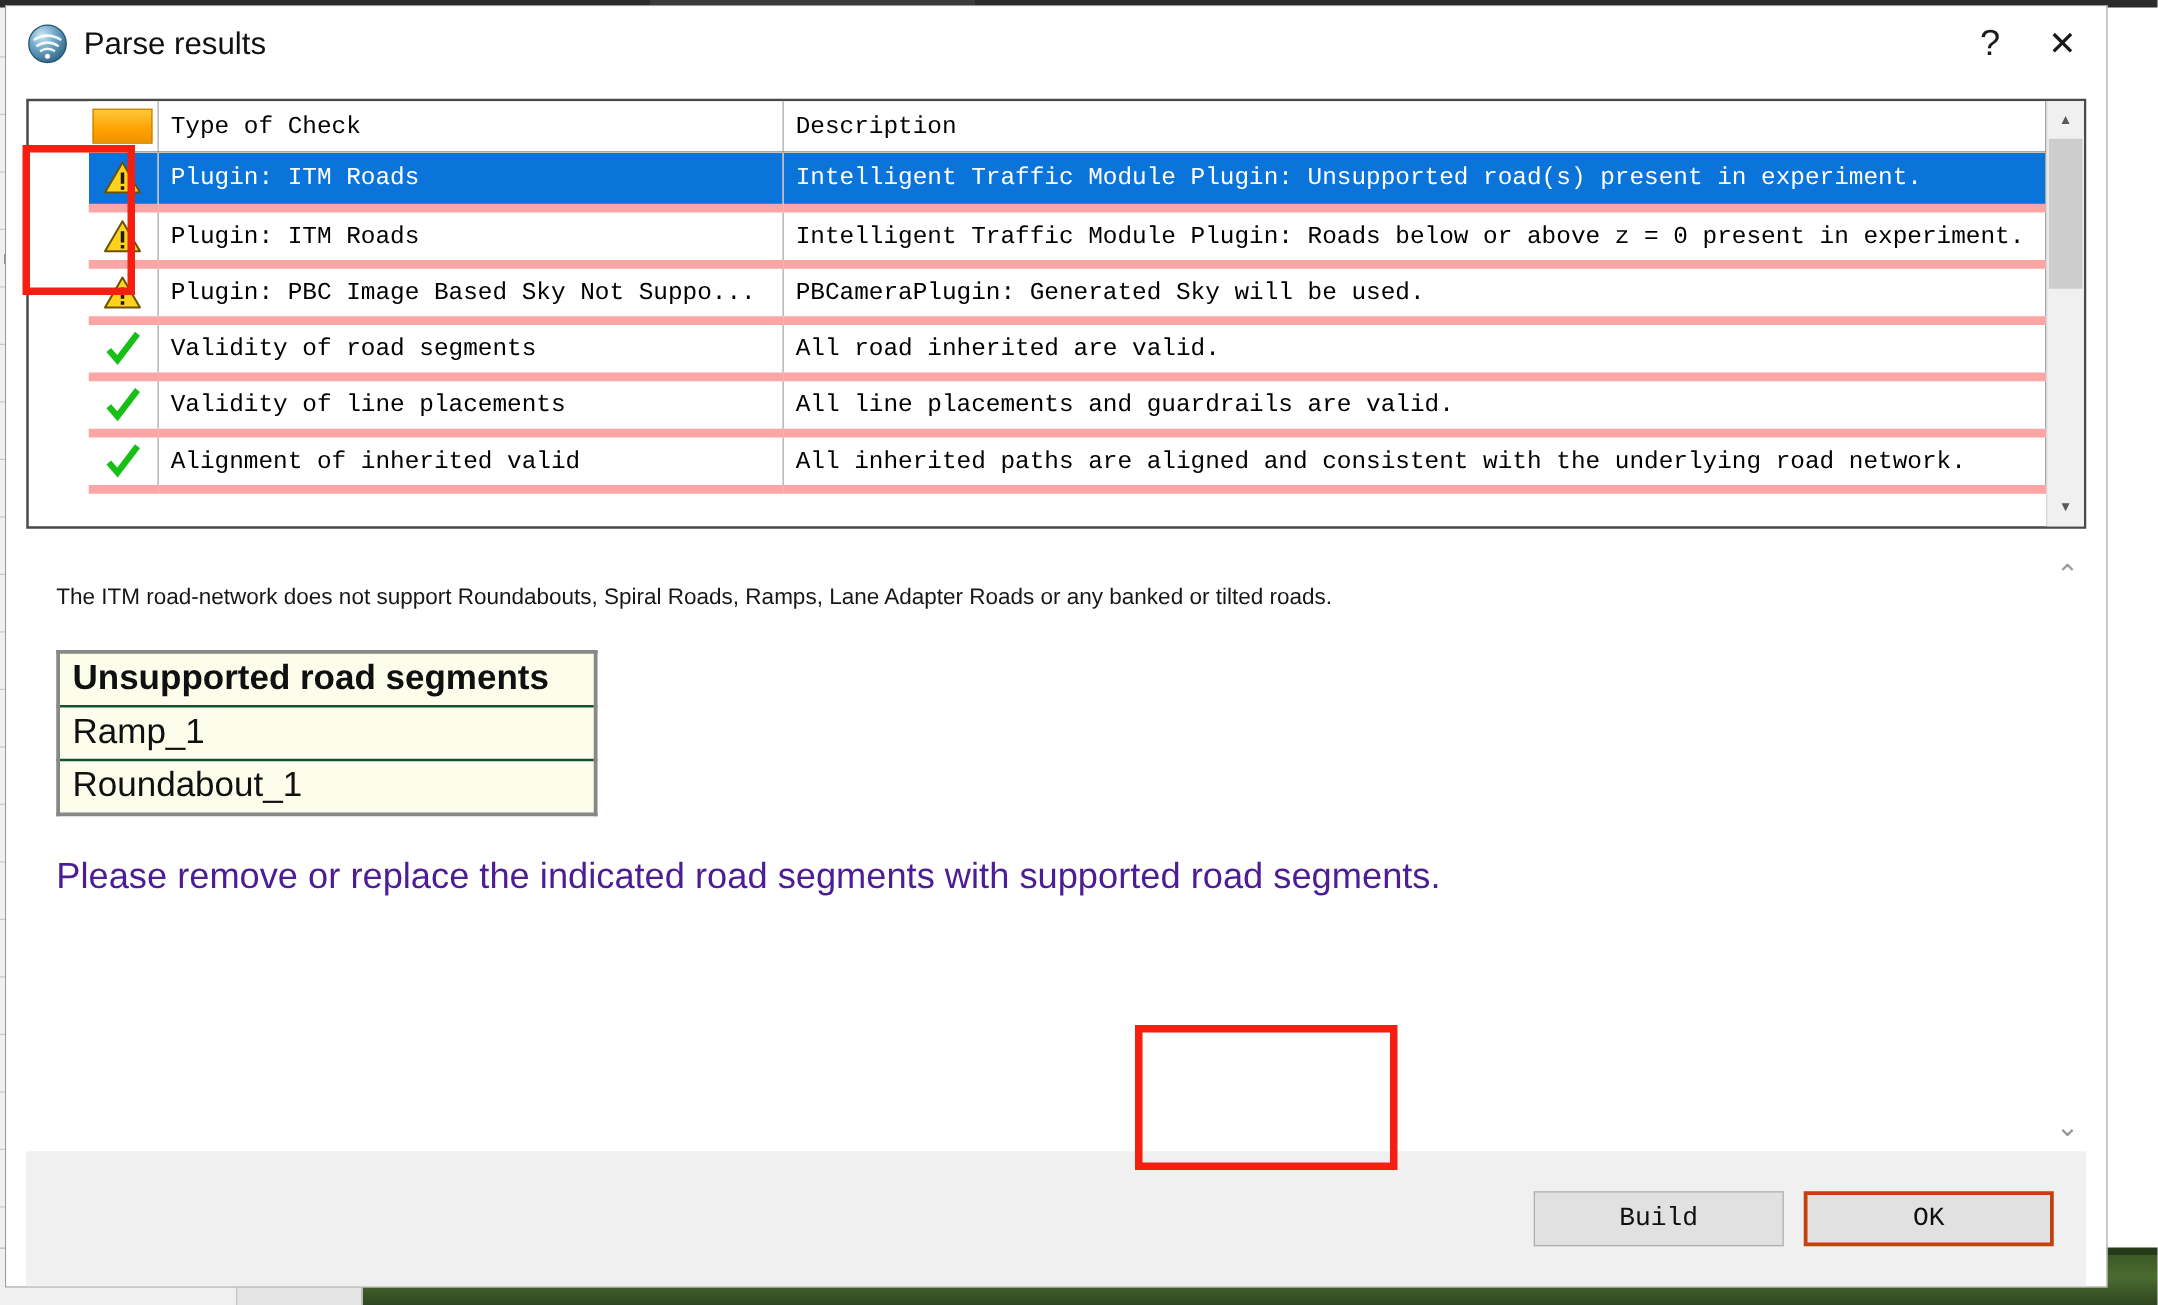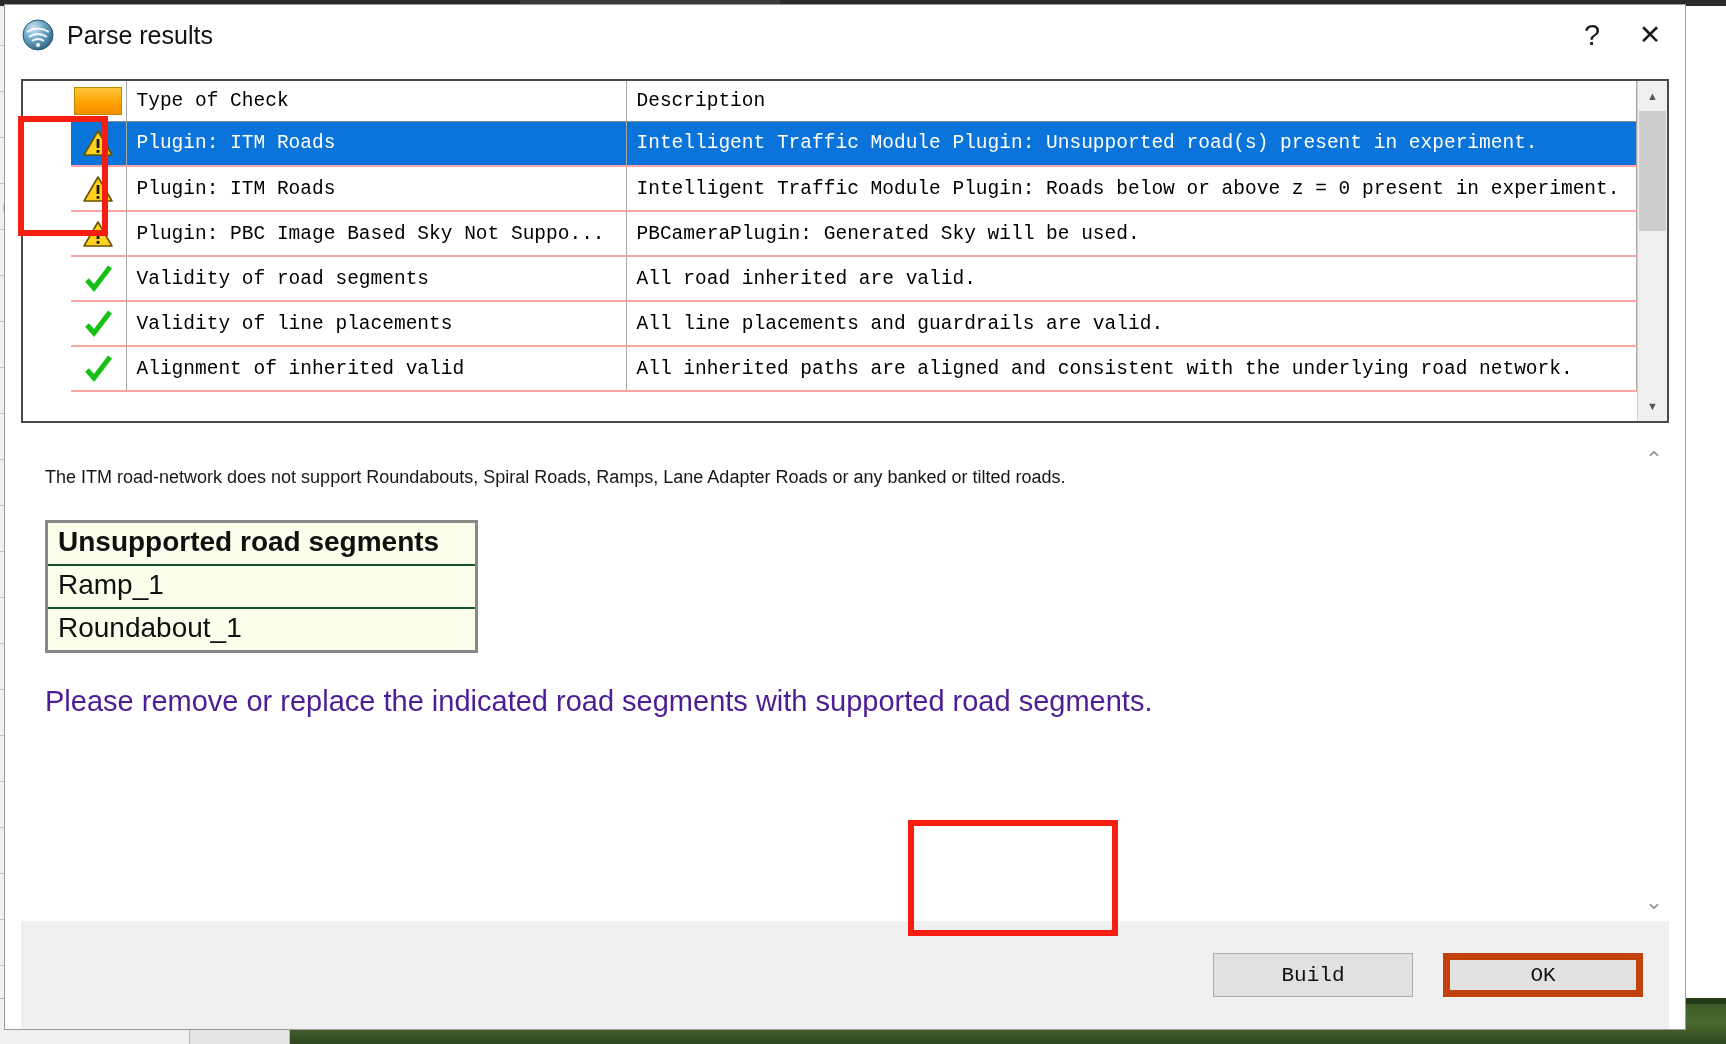--- a/index.html
+++ b/index.html
@@ -109,21 +109,21 @@
   .grid-scrollarea { flex: 1 1 auto; overflow: hidden; padding-left: 48px; }
   table.results {
     width: 100%;
     border-collapse: collapse;
     table-layout: fixed;
     font-family: "Liberation Mono", monospace;
     font-size: 19.5px;
   }
   table.results th, table.results td {
     border-right: 1px solid #a8a8a8;
-    border-bottom: 2px solid #fca5a5;
+    border-bottom: 7px solid #fca5a5;
     text-align: left;
     padding: 0 10px;
     height: 45px;
     white-space: nowrap;
     overflow: hidden;
     color: #000000;
   }
   table.results thead th {
     background: #ffffff;
     font-weight: normal;
@@ -216,36 +216,36 @@
     color: #9a9a9a;
   }
   .detail-scroll .chev { font-size: 22px; line-height: 1; }
 
   
   .footer {
     height: 108px; min-height: 108px;
     background: #f0f0f0;
     display: flex; align-items: center; justify-content: flex-end;
     padding: 0 26px 0 0;
-    gap: 30px;
+    gap: 16px;
     position: relative;
   }
   .btn {
     font-family: "Liberation Mono", monospace;
     font-size: 21px;
     color: #101010;
     background: #e1e1e1;
     border: 1px solid #adadad;
     height: 44px;
     width: 200px;
     display: flex; align-items: center; justify-content: center;
     cursor: default;
   }
   .btn.default {
-    border: 7px solid #c2410c;
+    border: 3px solid #c2410c;
     width: 200px;
   }
 
   
   .annot {
     position: absolute;
     border: 6px solid #f41f10;
     pointer-events: none;
     z-index: 40;
     background: transparent;

